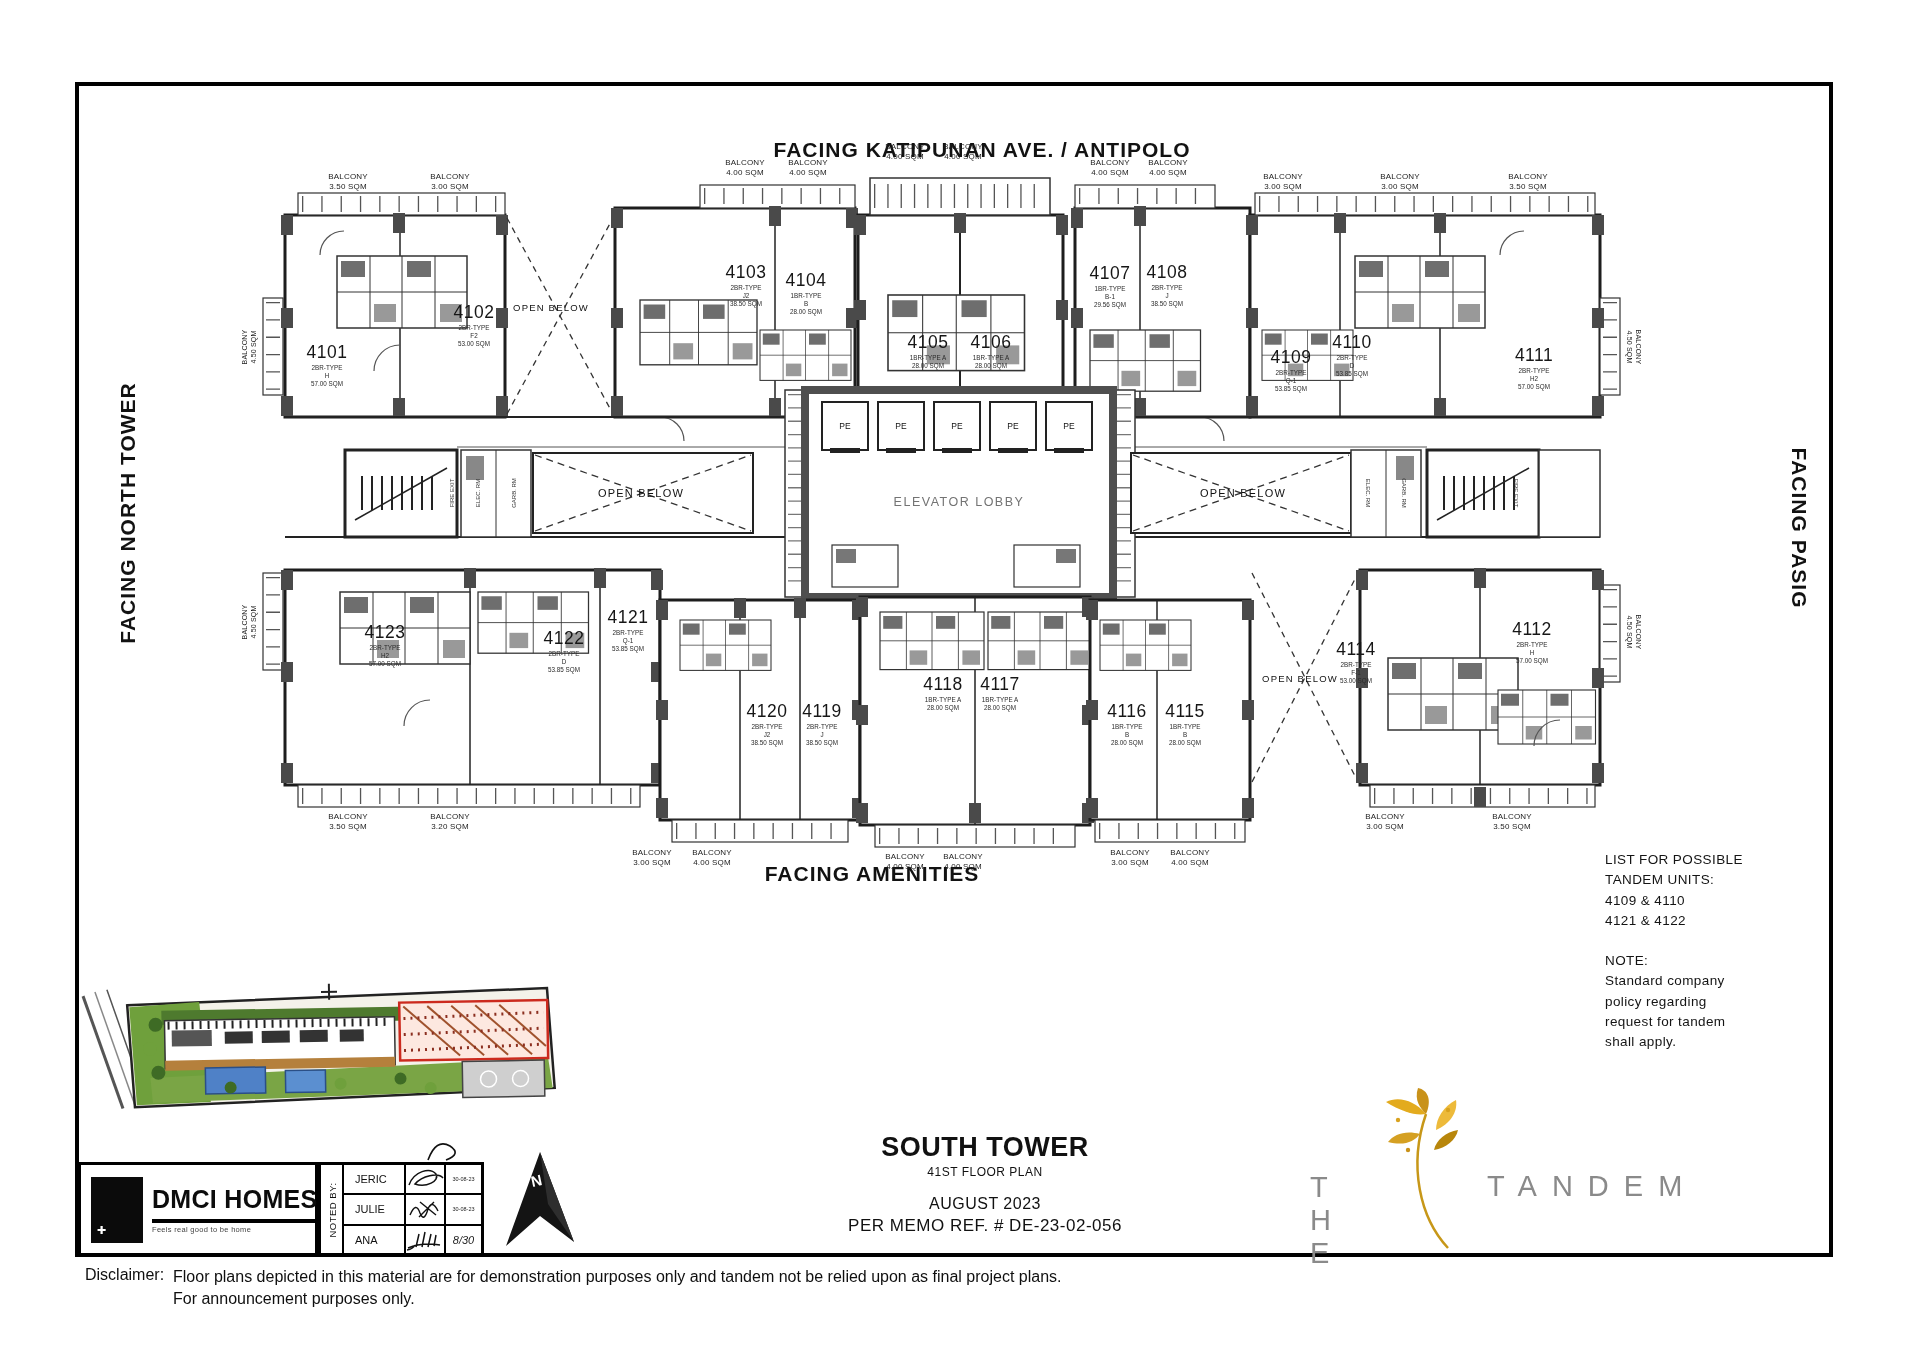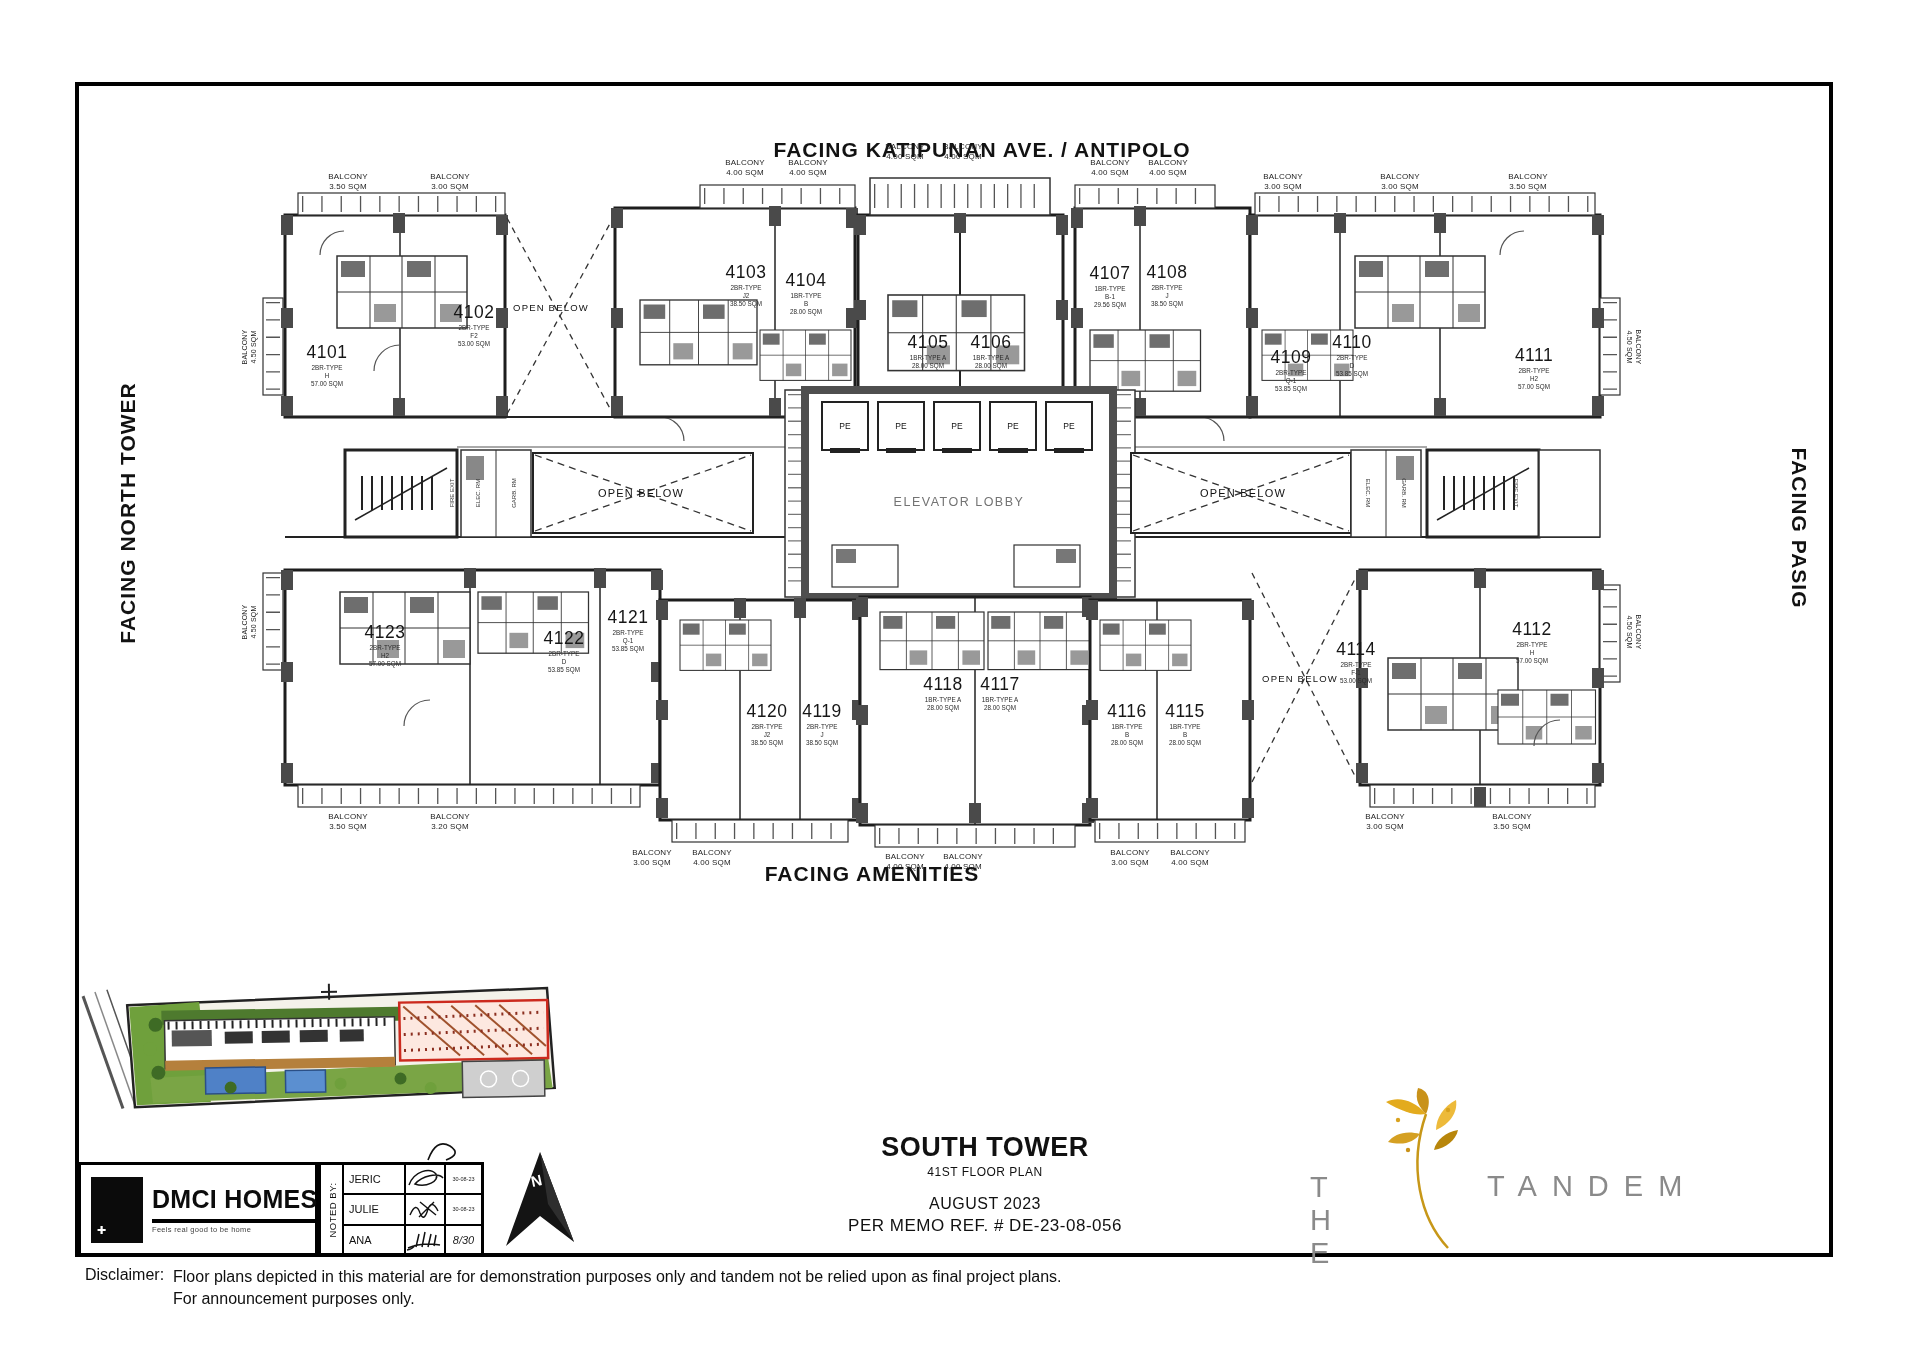--- a/index.html
+++ b/index.html
@@ -50,21 +50,21 @@
   .dmci-tag{font-size:7.5px;color:#444;margin-top:2px;letter-spacing:.3px;}
   .noted{position:absolute;left:318px;top:1162px;width:166px;height:95px;z-index:3;
          border:3px solid #000;box-sizing:border-box;display:flex;}
   .noted .vlab{width:21px;border-right:2px solid #000;position:relative;flex:none;}
   .noted .vlab span{position:absolute;left:50%;top:50%;transform:translate(-50%,-50%) rotate(-90deg);
                     font-size:9.5px;white-space:nowrap;letter-spacing:.5px;}
   .noted .rows{flex:1;display:flex;flex-direction:column;}
   .noted .row{flex:1;display:flex;border-bottom:2px solid #000;min-height:0;}
   .noted .row:last-child{border-bottom:none;}
   .noted .nm{width:62px;border-right:2px solid #000;font-size:11px;display:flex;
-             align-items:center;padding-left:5px;box-sizing:border-box;}
+             align-items:center;padding-left:11px;box-sizing:border-box;}
   .noted .sg{width:38px;border-right:2px solid #000;position:relative;overflow:visible;}
   .noted .dt{flex:1;font-size:5.5px;display:flex;align-items:center;justify-content:center;
              color:#222;}
   .noted .dt.big{font-size:11px;font-style:italic;}
   .oriana{position:absolute;z-index:3;}
   .oriana .the{position:absolute;left:1310px;top:1171px;font-size:29px;letter-spacing:21px;
                color:#8a8a8a;font-weight:500;}
   .oriana .name{position:absolute;left:1487px;top:1170px;font-size:29px;letter-spacing:15px;
                 color:#8a8a8a;font-weight:500;}
   .availability{position:absolute;right:87px;top:1263px;z-index:3;font-size:29px;
@@ -551,26 +551,37 @@
   <div class="pe" style="left:1013px;top:426px">PE</div>
   <div class="pe" style="left:1069px;top:426px">PE</div>
 
   <div class="tinyv" style="left:452px;top:493px">FIRE EXIT</div>
   <div class="tinyv" style="left:478px;top:493px">ELEC. RM</div>
   <div class="tinyv" style="left:514px;top:493px">GARB. RM</div>
   <div class="tinyv r" style="left:1368px;top:493px">ELEC. RM</div>
   <div class="tinyv r" style="left:1404px;top:493px">GARB. RM</div>
   <div class="tinyv r" style="left:1516px;top:493px">FIRE EXIT</div>
 
+  <div class="tandem">
+    <div class="tt">LIST FOR POSSIBLE
+TANDEM UNITS:</div>
+    <div>4109 &amp; 4110</div>
+    <div>4121 &amp; 4122</div>
+    <div class="note">NOTE:
+Standard company
+policy regarding
+request for tandem
+shall apply.</div>
+  </div>
 
   <div class="titleblock">
     <div class="t1">SOUTH TOWER</div>
     <div class="t2">41ST FLOOR PLAN</div>
     <div class="t3">AUGUST 2023</div>
-    <div class="t4">PER MEMO REF. # DE-23-08-056</div>
+    <div class="t4">PER MEMO REF. # DE-23-02-056</div>
   </div>
 
   <div class="dmci-box">
     <div class="dmci-icon">
         <span>✚</span>
       </div>
     <div class="dmci-txt">
       <div class="dmci-name">DMCI HOMES</div>
       <div class="dmci-tag">Feels real good to be home</div>
     </div>

